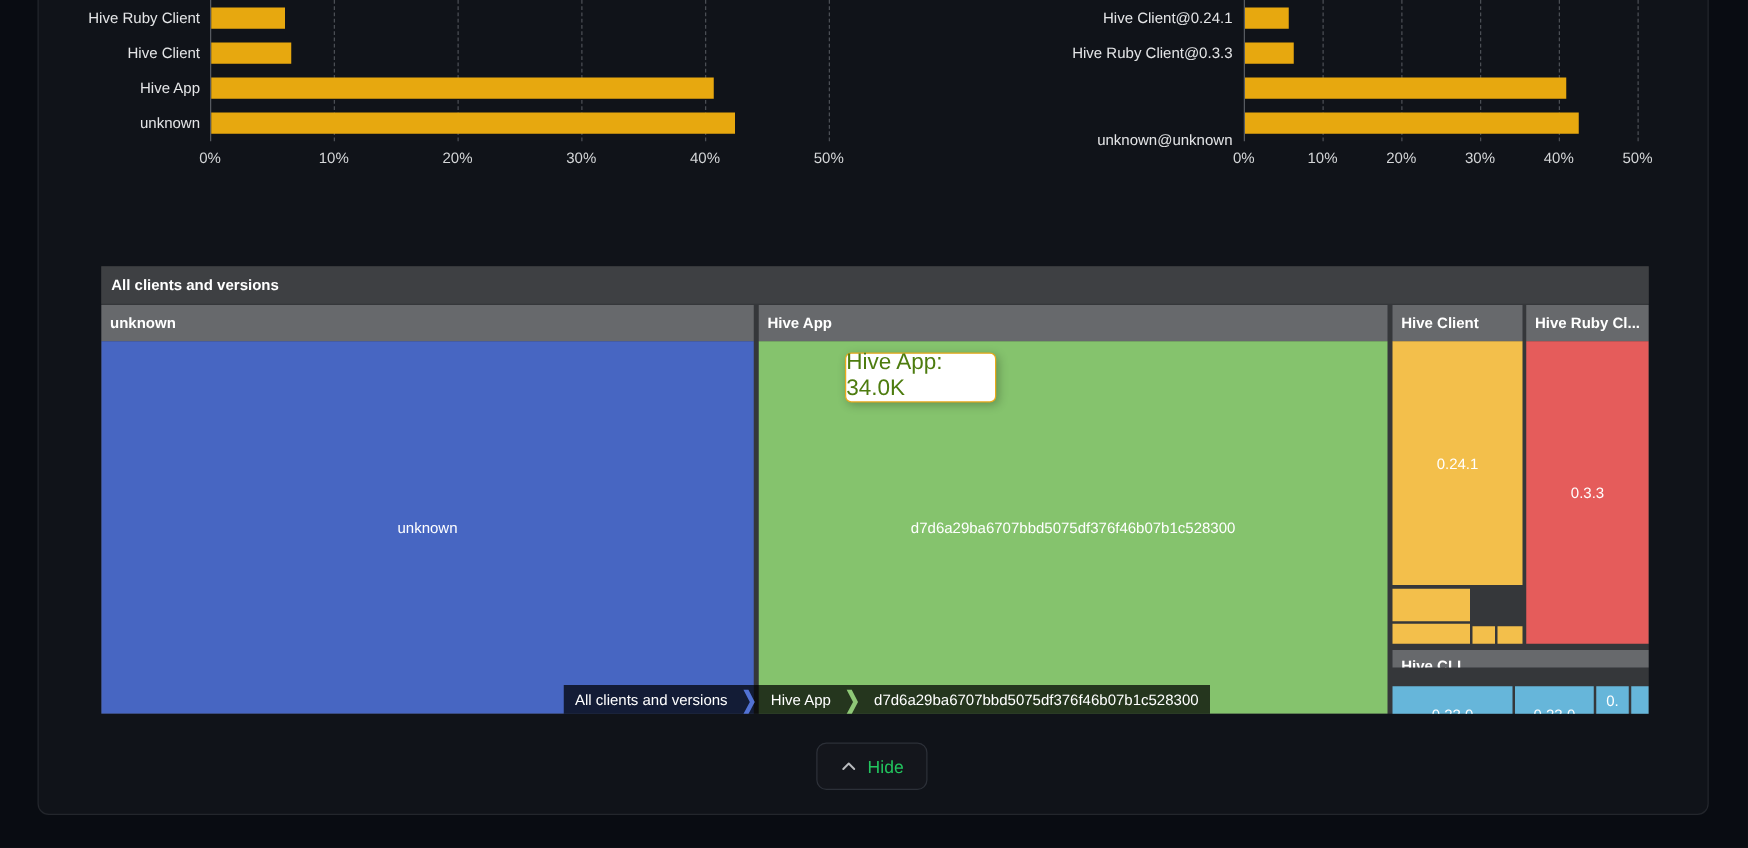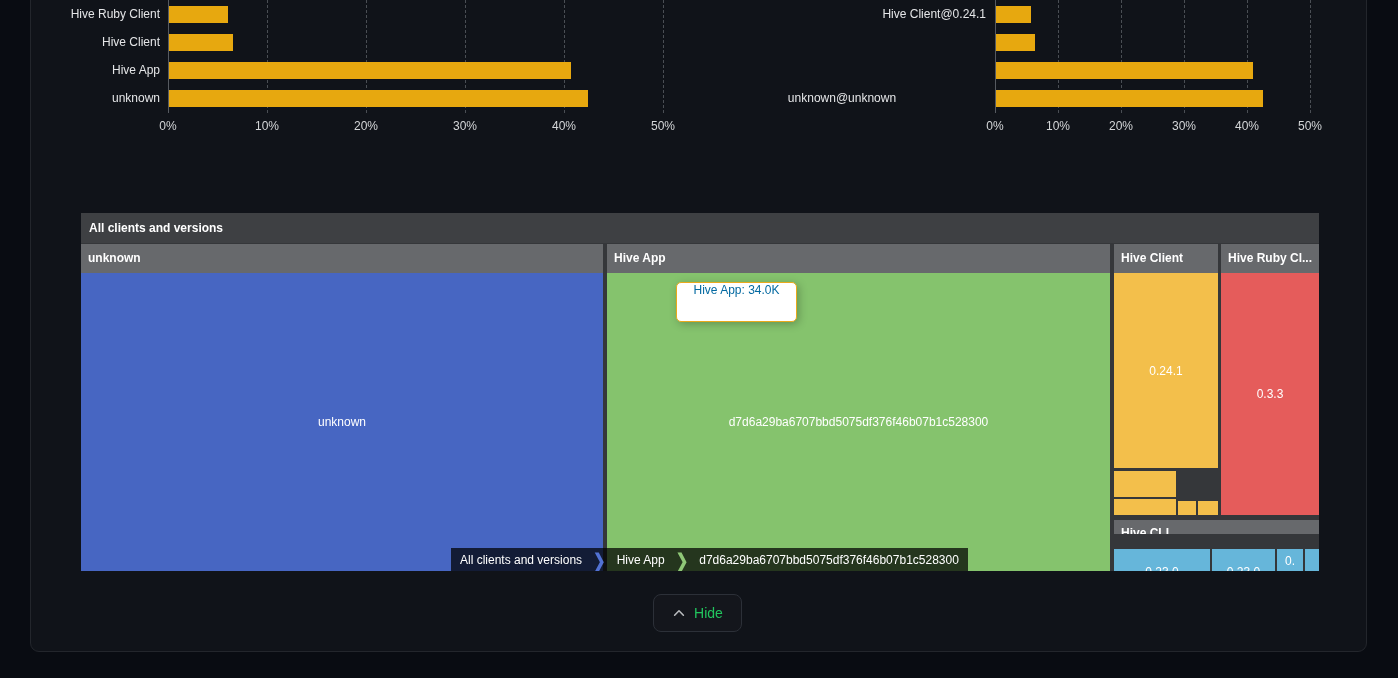--- a/index.html
+++ b/index.html
@@ -56,22 +56,22 @@
   .tm-block {
     position:absolute; display:flex; align-items:center; justify-content:center;
     color:#fff; font-size:12px; white-space:nowrap; overflow:hidden;
   }
   .tm-block.toplabel { align-items:flex-start; }
   
   .tooltip {
     position:absolute; left:595px; top:69px; width:121px; height:40px;
     background:#ffffff; border:1.5px solid #e9a91c; border-radius:5px;
     box-shadow:2px 2px 8px rgba(0,0,0,0.25);
-    display:flex; align-items:flex-start; justify-content:center;
-    font-size:12px; color:#0369a1; z-index:6;
+    display:flex; align-items:flex-end; justify-content:center;
+    font-size:18px; color:#4d7c0f; z-index:6;
   }
   
   .breadcrumb {
     position:absolute; left:370px; top:335px; height:25px;
     display:inline-flex; align-items:center;
     background:rgba(0,0,0,0.72); z-index:5;
   }
   .bc-item {
     color:#fff; font-size:12px; padding:0 9px; white-space:nowrap; line-height:25px;
   }
@@ -123,23 +123,24 @@
     <div class="gridline" style="left: 423px;"></div>
     <div class="tick-label" style="left: 423px;">20%</div>
     <div class="gridline" style="left: 486px;"></div>
     <div class="tick-label" style="left: 486px;">30%</div>
     <div class="gridline" style="left: 549px;"></div>
     <div class="tick-label" style="left: 549px;">40%</div>
     <div class="gridline" style="left: 612px;"></div>
     <div class="tick-label" style="left: 612px;">50%</div>
     <div class="cat-label" style="top: 6px; left: 0px; width: 288px;">Hive Client@0.24.1</div>
     <div class="bar" style="top: 6px; left: 298px; width: 35px; background: rgb(231, 168, 15);"></div>
+    <div class="cat-label" style="top: 34px; left: 0px; width: 288px;">Hive Ruby Client@0.3.3</div>
     <div class="bar" style="top: 34px; left: 298px; width: 39px; background: rgb(231, 168, 15);"></div>
     <div class="bar" style="top: 62px; left: 298px; width: 257px; background: rgb(231, 168, 15);"></div>
-    <div class="cat-label" style="top: 90px; left: 0px; width: 288px; text-align: center;">unknown@unknown</div>
+    <div class="cat-label" style="top: 104px; left: 0px; width: 288px;">unknown@unknown</div>
     <div class="bar" style="top: 90px; left: 298px; width: 267px; background: rgb(231, 168, 15);"></div>
   </div>
 
 <div id="treemap">
   <div class="tm-title">All clients and versions</div>
 
   <div class="tm-header" style="left:0;top:31px;width:522px;">unknown</div>
   <div class="tm-block" style="left:0;top:60px;width:522px;height:298px;background:#4766c2;">
     <span>unknown</span>
   </div>

